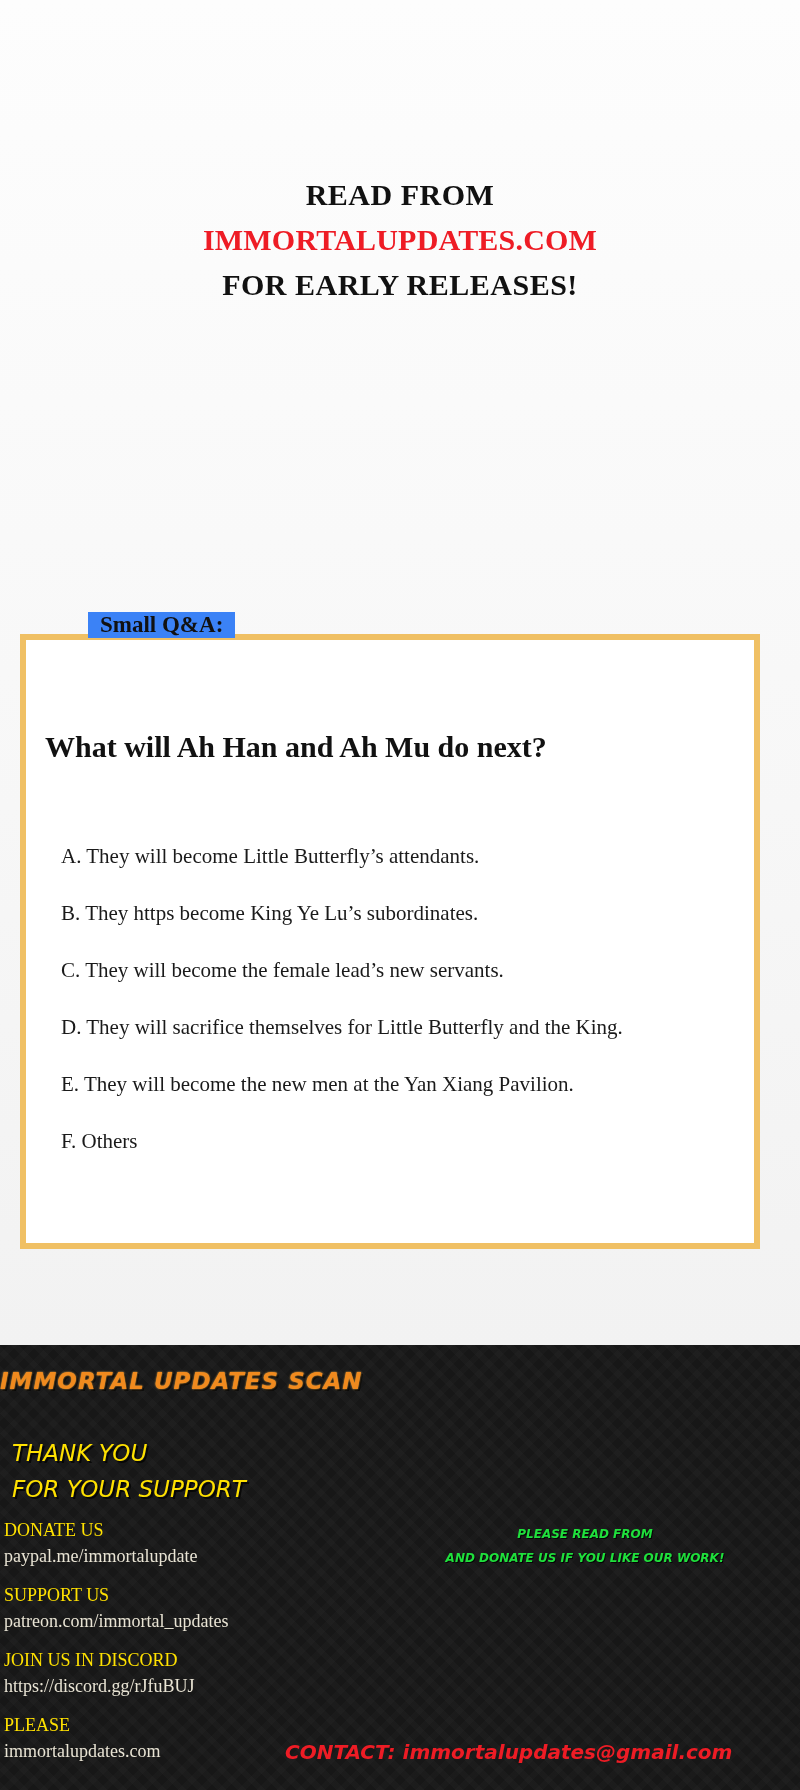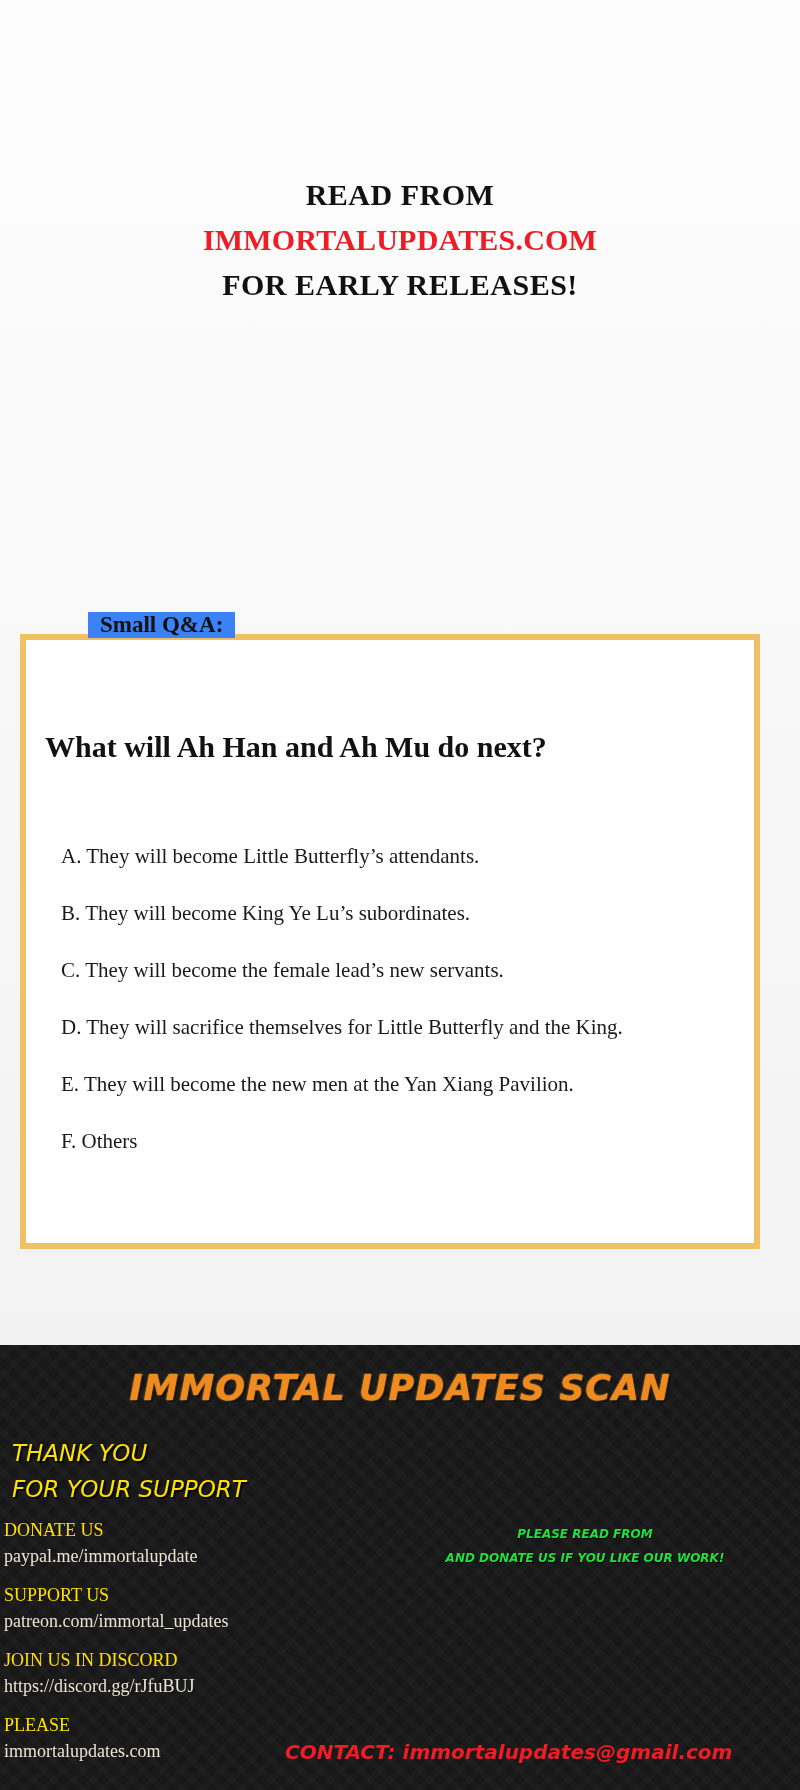--- a/index.html
+++ b/index.html
@@ -120,25 +120,24 @@
       repeating-linear-gradient(-45deg, rgba(255,255,255,0.015) 0px, rgba(255,255,255,0.015) 6px, rgba(0,0,0,0) 6px, rgba(0,0,0,0) 14px),
       #171717;
     overflow: hidden;
   }
 
   .footer-title {
     position: absolute;
     top: 1368px;
     left: 0;
     width: 800px;
-    text-align: center;
-    font-family: "DejaVu Sans", sans-serif;
-    font-weight: bold;
-    font-style: italic;
-    font-size: 35px;
+    font-family: "DejaVu Sans", sans-serif;
+    font-weight: bold;
+    font-style: italic;
+    font-size: 23px;
     letter-spacing: 1px;
     color: #f08a1e;
     text-shadow: 0 0 2px #ffb347, 2px 2px 0 rgba(0,0,0,0.6);
     z-index: 3;
   }
 
   .thanks {
     position: absolute;
     top: 1435px;
     left: 12px;
@@ -217,21 +216,21 @@
       <span class="site">IMMORTALUPDATES.COM</span>
       <span class="l3">FOR EARLY RELEASES!</span>
     </div>
   </div>
 
   <div class="qa-box"></div>
   <div class="qa-title">Small Q&amp;A:</div>
   <div class="qa-question">What will Ah Han and Ah Mu do next?</div>
   <div class="qa-options">
     <div class="qa-option">A. They will become Little Butterfly’s attendants.</div>
-    <div class="qa-option">B. They will become King Ye Lu’s subordinates.</div>
+    <div class="qa-option">B. They https become King Ye Lu’s subordinates.</div>
     <div class="qa-option">C. They will become the female lead’s new servants.</div>
     <div class="qa-option">D. They will sacrifice themselves for Little Butterfly and the King.</div>
     <div class="qa-option">E. They will become the new men at the Yan Xiang Pavilion.</div>
     <div class="qa-option">F. Others</div>
   </div>
 
   <div class="footer"></div>
 
   <div class="footer-title">IMMORTAL UPDATES SCAN</div>
 

